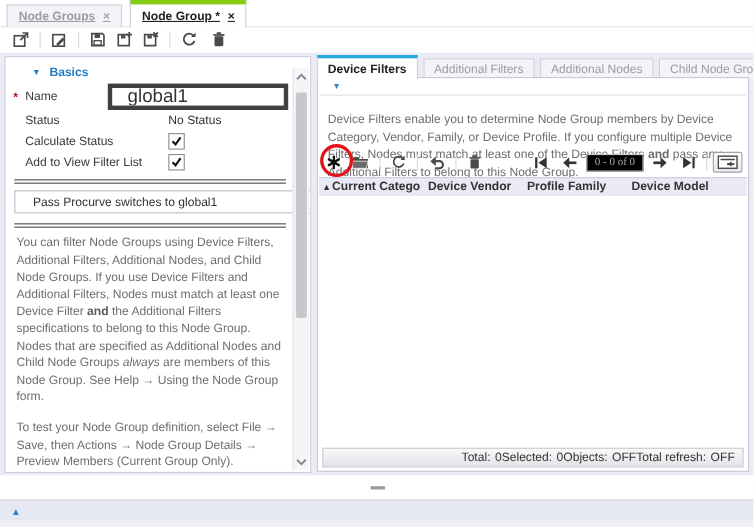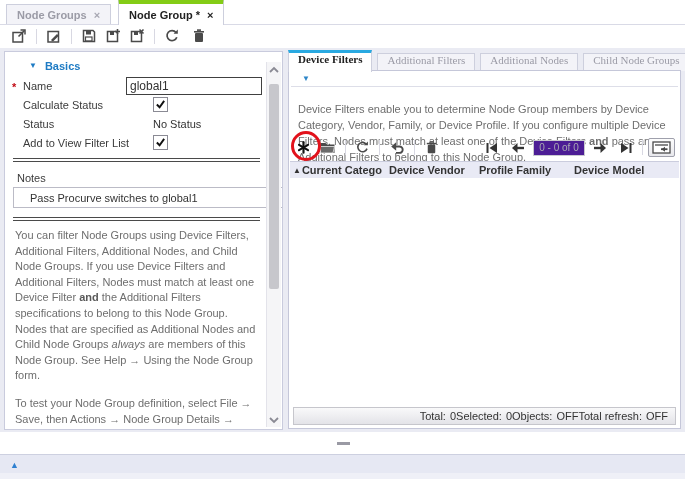--- a/index.html
+++ b/index.html
@@ -4,21 +4,21 @@
 <style>
   html,body{margin:0;padding:0;background:#fff;}
   .screen{position:relative;width:685px;height:479px;background:#fff;overflow:hidden;
           font-family:"Liberation Sans","DejaVu Sans",sans-serif;font-size:11px;color:#333;}
 
   
   .tabbar{position:absolute;top:0;left:0;right:0;height:24px;display:flex;align-items:flex-end;
           padding-left:6px;border-bottom:1px solid #D9DAE6;background:#fff;}
   .wtab{display:flex;align-items:center;gap:7px;padding:0 10px;height:19px;
         border:1px solid #CDCFDD;border-bottom:none;background:#F3F3F8;color:#9B9BA6;
-        font-weight:bold;white-space:nowrap;cursor:pointer;}
+        font-weight:bold;white-space:nowrap;cursor:pointer;text-decoration:underline;}
   .wtab .close{font-weight:bold;font-size:11px;color:#A7A7B2;}
   .wtab.active{background:#fff;color:#222;height:21px;border-top:8px solid #84cc16;
                margin-left:7px;margin-bottom:-1px;z-index:2;}
   .wtab.active .close{color:#222;}
 
   
   .toolbar{position:absolute;top:25px;left:0;right:0;height:22px;display:flex;align-items:center;
            padding-left:7px;background:#fff;}
   .tbtn{background:none;border:none;padding:1px;margin:0 3px;cursor:pointer;line-height:0;}
   .vsep{width:1px;height:15px;background:#D8D8E2;margin:0 5px;}
@@ -30,56 +30,56 @@
   
   .left-panel{position:absolute;left:4px;top:3px;width:277px;height:377px;background:#fff;
               border:1px solid #C9CBDD;overflow:hidden;}
   .lp-inner{padding:4px 20px 0 6px;}
   .sec-head{display:flex;align-items:center;gap:8px;padding:4px 0 4px 18px;font-weight:bold;}
   .sec-head .caret{font-size:8px;line-height:1;}
   .sec-title{font-size:11px;}
   .frow{display:flex;align-items:center;min-height:19px;}
   .flabel{width:130px;padding-left:12px;position:relative;color:#3b3b3b;}
   .req{position:absolute;left:1px;top:1px;color:#C10A14;font-weight:bold;}
-  .tinput{width:128px;height:14px;border:1px solid #404040;font-size:12px;padding:1px 3px;
+  .tinput{width:128px;height:14px;border:4px solid #404040;font-size:17px;padding:1px 14px;
           font-family:"Liberation Sans",sans-serif;color:#333;}
   .checkbox{width:13px;height:13px;border:1px solid #8A8A94;background:#fff;display:inline-flex;
             align-items:center;justify-content:center;cursor:pointer;}
   .dualrule{height:2px;border-top:1px solid #4a4a4a;border-bottom:1px solid #4a4a4a;margin:6px 2px;}
   .notes-label{padding:4px 0 3px 6px;color:#3b3b3b;}
   .notes-input{width:238px;height:17px;border:1px solid #BBBBC6;font-size:11px;padding:1px 16px;
                margin-left:2px;font-family:"Liberation Sans",sans-serif;color:#333;}
   .help{color:#6e6e6e;line-height:1.42;margin:7px 2px 0 4px;}
   .help b{color:#5a5a5a;}
   
   .vscroll{position:absolute;top:10px;right:1px;bottom:2px;width:14px;background:#F5F5F7;
            border-left:1px solid #E3E3EA;}
   .vs-btn{position:absolute;left:0;width:14px;height:14px;display:flex;align-items:center;
           justify-content:center;cursor:pointer;color:#8a8a94;}
   .vs-thumb{position:absolute;left:2px;width:10px;top:22px;height:205px;background:#C7C7CC;
             border-radius:2px;cursor:pointer;}
 
   
   .right-panel{position:absolute;left:288px;top:1px;right:4px;height:380px;}
   .rtabs{display:flex;align-items:flex-end;height:22px;gap:5px;}
-  .rtab{display:flex;justify-content:center;height:17px;padding:0 9px;
+  .rtab{display:flex;align-items:center;justify-content:center;height:17px;padding:0 9px;
         background:#F3F3F8;border:1px solid #CDCFDD;border-bottom:none;color:#9B9BA6;
-        white-space:nowrap;cursor:pointer;font-family:Liberation Serif, serif;}
+        white-space:nowrap;cursor:pointer;}
   .rtab.active{background:#fff;color:#222;font-weight:bold;height:19px;border-top:3px solid #29A9E1;
                margin-bottom:-1px;z-index:2;}
   .rbody{position:absolute;top:21px;left:0;right:0;bottom:0;background:#fff;
          border:1px solid #C5C7D9;}
   .rcaret{position:absolute;top:3px;left:13px;font-size:8px;color:#2E86C8;cursor:pointer;}
   .rrule{position:absolute;top:15px;left:2px;right:2px;border-top:1px solid #DDDEE8;}
   .rdesc{position:absolute;top:20px;left:9px;right:8px;color:#6e6e6e;line-height:1.45;}
   .tbl-toolbar{position:absolute;top:64px;left:3px;right:5px;height:25px;display:flex;
                align-items:center;}
   .spacer{flex:1;}
-  .range-input{width:46px;height:12px;border:1px solid #C9C9CF;background:#4c1d95;color:#A9A9B2;
-               font-size:10px;text-align:center;margin:0 4px;font-family:Liberation Sans, sans-serif;}
+  .range-input{width:46px;height:12px;border:1px solid #C9C9CF;background:#000000;color:#A9A9B2;
+               font-size:10px;text-align:center;margin:0 4px;font-family:Liberation Serif, serif;}
   .restore-btn{width:27px;height:19px;border:1px solid #9FA0AC;border-radius:2px;
                background:linear-gradient(#FDFDFD,#E8E8EC);display:flex;align-items:center;
                justify-content:center;cursor:pointer;padding:0;}
   .annot-circle{position:absolute;top:60px;left:2px;width:24px;height:24px;border:3px solid #E2121B;
                 border-radius:50%;z-index:5;pointer-events:none;}
   .thead{position:absolute;top:90px;left:1px;right:1px;height:16px;display:flex;
          background:#E9EAF5;border-top:1px solid #CBCDDE;border-bottom:1px solid #CBCDDE;
          font-weight:bold;align-items:center;}
   .th{padding-left:3px;display:flex;align-items:center;gap:1px;overflow:hidden;white-space:nowrap;cursor:pointer;}
   .th .sort{font-size:8px;}
@@ -182,45 +182,44 @@
 
         <div class="frow">
           <span class="flabel">
             <span class="req">*</span>
             <span>Name</span>
           </span>
           <input class="tinput" type="text" value="global1" style="">
         </div>
 
         <div class="frow">
+          <span class="flabel">Status</span>
+          <span>No Status</span>
+        </div>
+
+        <div class="frow">
           <span class="flabel">Calculate Status</span>
           <span class="checkbox">
             <svg width="11" height="11" viewBox="0 0 12 12">
                 <path d="M2 6l3 3 5-7" stroke="#111" stroke-width="2.1" fill="none"></path>
               </svg>
           </span>
-        </div>
-
-        <div class="frow">
-          <span class="flabel">Status</span>
-          <span>No Status</span>
         </div>
 
         <div class="frow">
           <span class="flabel">Add to View Filter List</span>
           <span class="checkbox">
             <svg width="11" height="11" viewBox="0 0 12 12">
                 <path d="M2 6l3 3 5-7" stroke="#111" stroke-width="2.1" fill="none"></path>
               </svg>
           </span>
         </div>
 
         <div class="dualrule"></div>
 
-        <div class="notes-label">Notes</div>
         <input class="notes-input" type="text" value="Pass Procurve switches to global1" style="">
 
         <div class="dualrule" style="margin-top:9px"></div>
 
         <p class="help"><span>You can filter Node Groups using Device Filters, Additional Filters, Additional Nodes, and Child Node Groups. If you use Device Filters and Additional Filters, Nodes must match at least one Device Filter </span><b>and</b><span> the Additional Filters specifications to belong to this Node Group. Nodes that are specified as Additional Nodes and Child Node Groups </span><i>always</i><span> are members of this Node Group. See Help → Using the Node Group form.</span></p>
         <p class="help" style="margin-top:12px">To test your Node Group definition, select File → Save, then Actions → Node Group Details → Preview Members (Current Group Only).</p>
 
         
 
         

